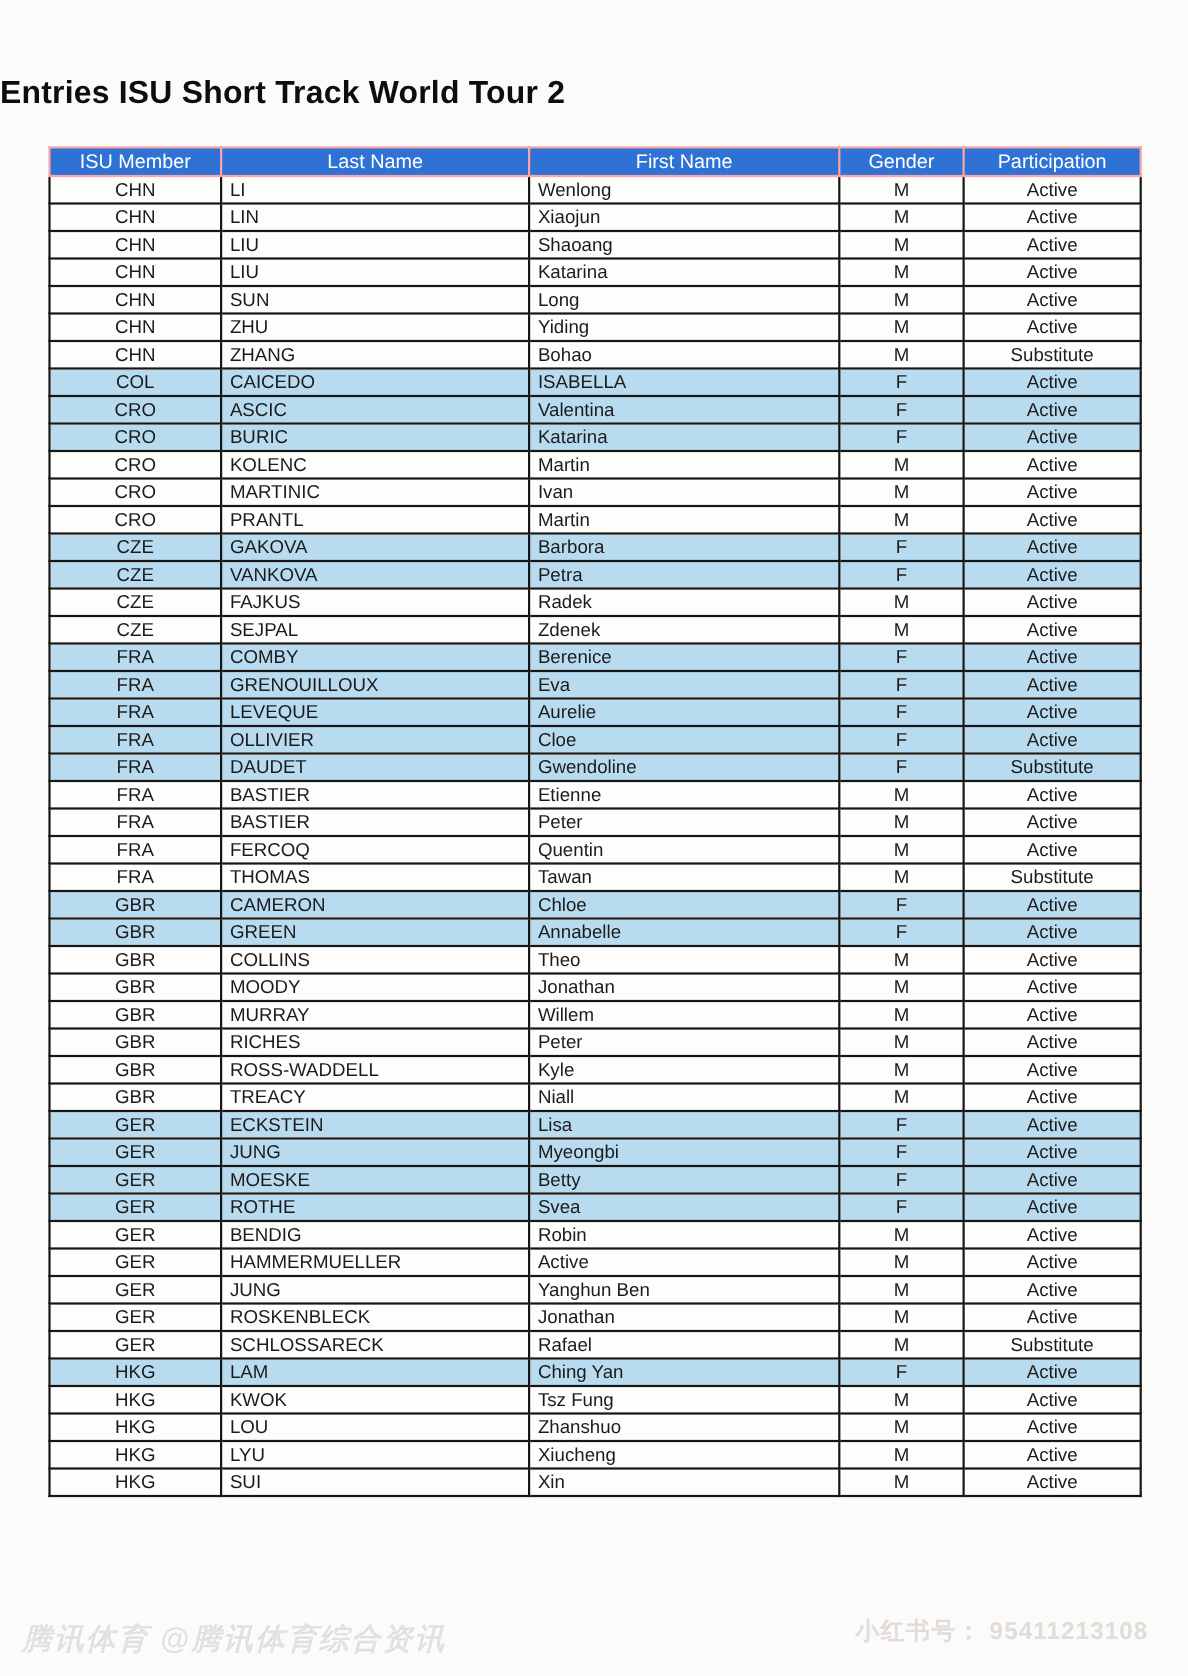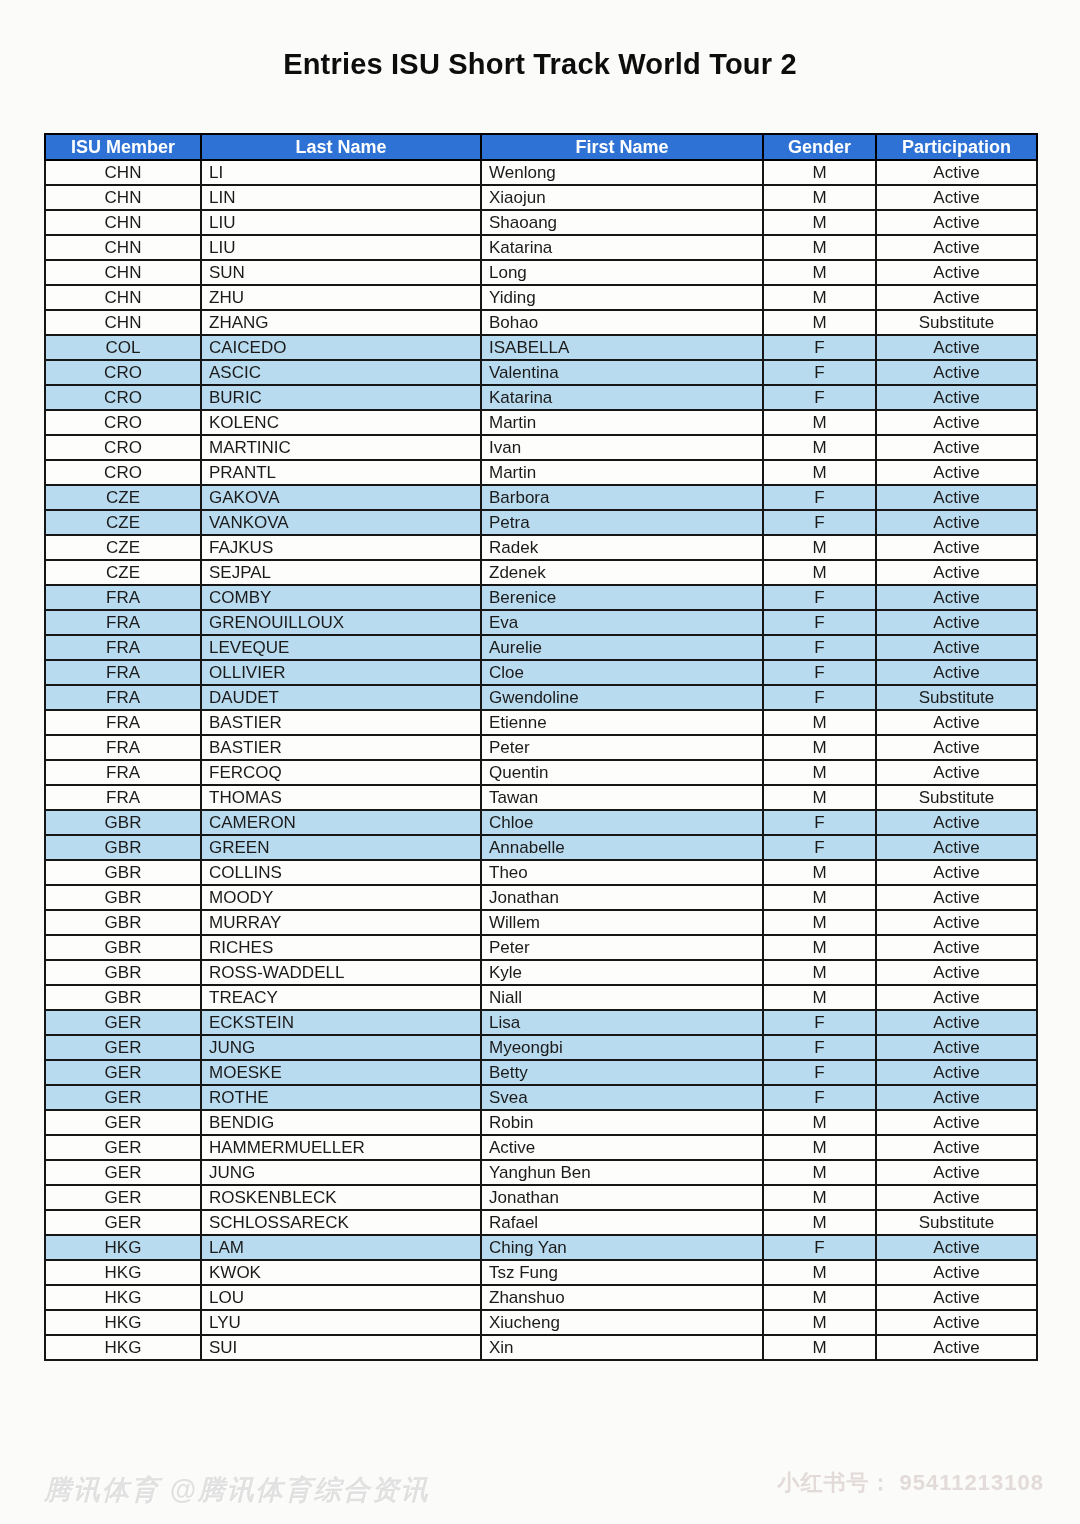--- a/index.html
+++ b/index.html
@@ -6,45 +6,44 @@
   .page {
     position: relative;
     width: 1080px;
     height: 1524px;
     background: #fbfbf9;
     font-family: "Liberation Sans", sans-serif;
     overflow: hidden;
   }
   .title-block {
     position: absolute;
-    top: 44px;
+    top: 65px;
     left: 0;
     width: 100%;
-    text-align: center;
     font-weight: bold;
     font-size: 29px;
     line-height: 1.4;
     color: #0d0d0d;
     letter-spacing: 0.2px;
   }
   table.entries {
     position: absolute;
     left: 44px;
     top: 133px;
     width: 992px;
     border-collapse: collapse;
     table-layout: fixed;
   }
   table.entries th {
     background: var(--header-blue, #2f72d6);
     color: #ffffff;
-    font-weight: bold;
+    font-weight: normal;
     font-size: 18px;
     height: 24px;
-    border: 2px solid #000000;
+    border: 2px solid #fca5a5;
     text-align: center;
     padding: 0;
   }
   table.entries td {
     font-size: 17px;
     color: #1b1b1b;
     height: 23px;
     border: 2px solid #161616;
     background: #fdfdfc;
     vertical-align: middle;
@@ -57,21 +56,20 @@
   .wm-left {
     position: absolute;
     left: 20px;
     bottom: 16px;
     font-size: 27px;
     font-style: italic;
     font-weight: bold;
     color: rgba(160,160,160,0.30);
     text-shadow: 1px 1px 0 rgba(255,255,255,0.95);
     letter-spacing: 2px;
-    margin-left: 24px;
   }
   .wm-right {
     position: absolute;
     right: 36px;
     bottom: 26px;
     font-size: 22px;
     font-weight: bold;
     color: rgba(205,193,193,0.55);
     letter-spacing: 1px;
   }

